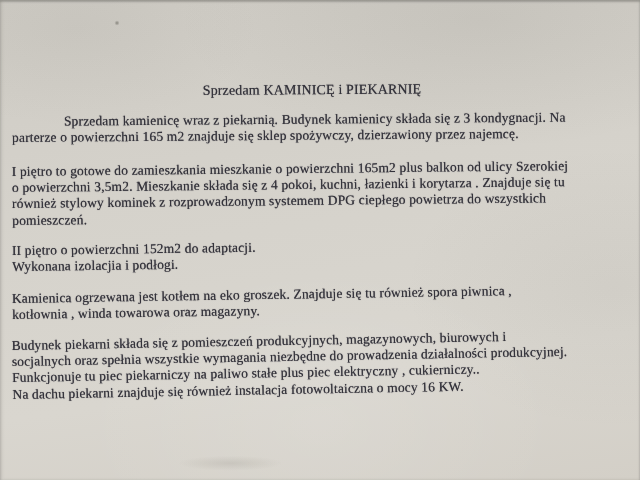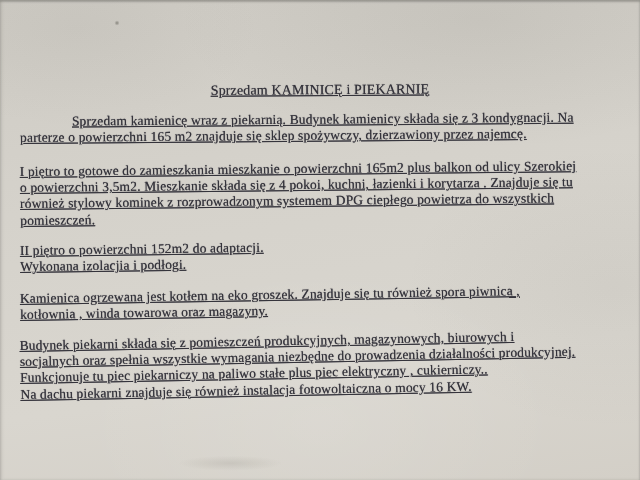--- a/index.html
+++ b/index.html
@@ -16,25 +16,24 @@
       radial-gradient(260px 140px at 12% 6%,  rgba(118,116,108,0.08), transparent 70%),
       radial-gradient(340px 220px at 50% 88%, rgba(255,255,255,0.10), transparent 72%),
       radial-gradient(300px 200px at 96% 60%, rgba(112,110,102,0.07), transparent 70%),
       linear-gradient(172deg, #cecbc4 0%, #d5d2cb 38%, #d9d6cf 74%, #d3cfc7 100%);
     box-shadow:
       inset 0 2px 2px rgba(70,70,64,0.30),
       inset 2px 0 3px rgba(70,70,64,0.12),
       inset -1px 0 2px rgba(70,70,64,0.10);
   }
   .page {
-    position: absolute; left: 20px; top: 84px; width: 616px;
+    position: absolute; left: 12px; top: 84px; width: 616px;
     font-size: 13.5px; line-height: 16.2px; letter-spacing: 0.15px;
     color: #34333b;
     text-shadow: 0 0 0.8px rgba(52,51,60,0.85);
-    text-decoration: underline;
   }
   .title {
     font-size: 14px; text-align: center; width: 600px;
     margin: 0 0 14px 0;
     transform: rotate(-0.35deg); transform-origin: 0 50%;
   }
   .para { margin: 0 0 15px 0; white-space: pre; transform-origin: 0 50%; }
   .para.indent { text-indent: 52px; }
   .para.r1 { transform: rotate(-0.45deg); margin-bottom: 17px; }
   .para.r2 { transform: rotate(-0.60deg); }

